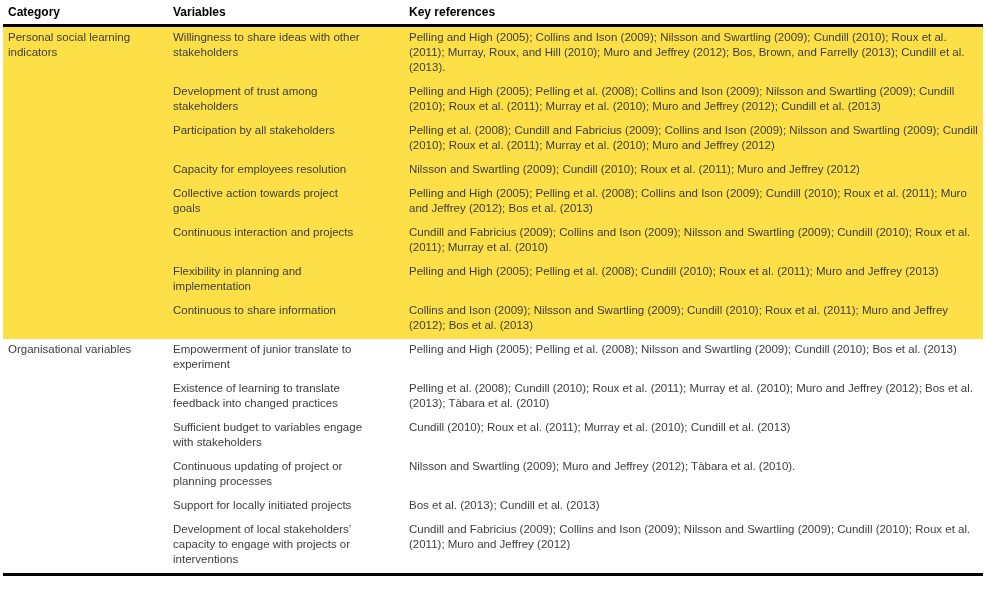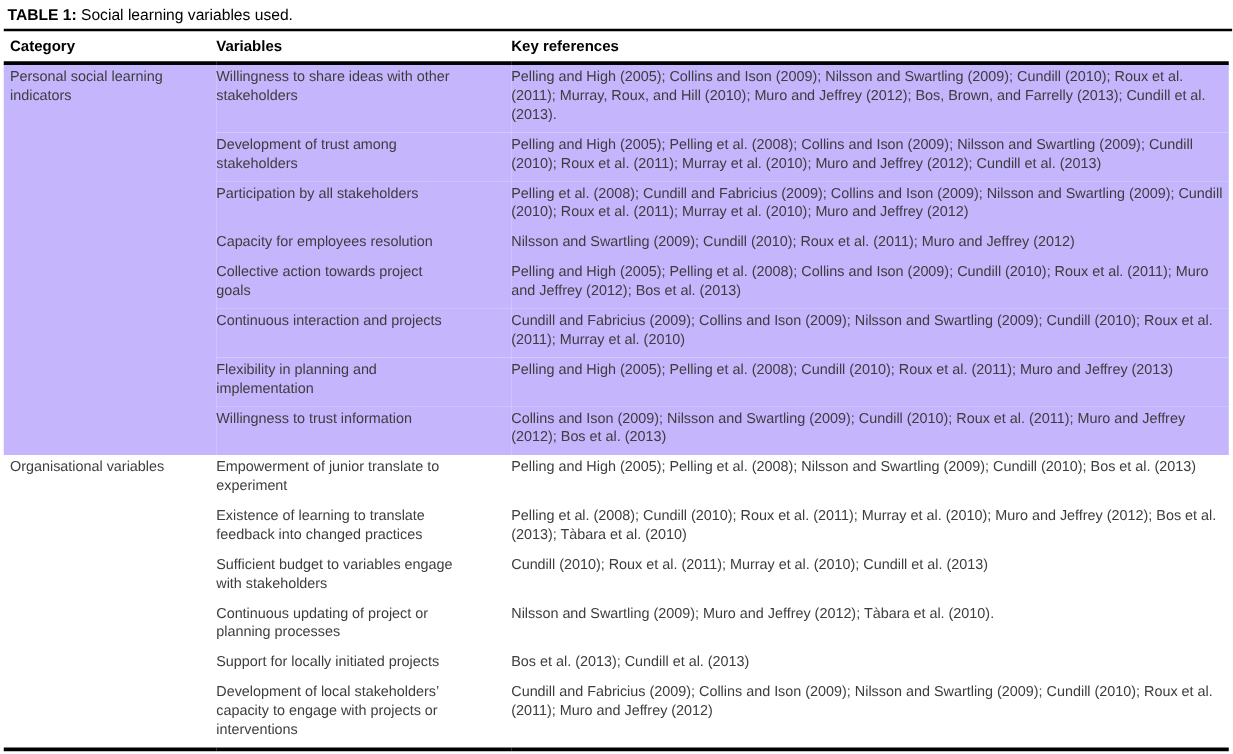--- a/index.html
+++ b/index.html
@@ -41,36 +41,33 @@
   th:first-child, td.cat { padding-left: 5px; }
   td {
     vertical-align: top;
     font-size: 11.5px;
     line-height: 15px;
     padding: 3px 4px 6px 0;
     color: #3d3d3d;
   }
   td.var { padding-right: 46px; }
   td.cat { padding-right: 18px; }
-  tbody.shaded td { background: #c4b5fd; }
+  tbody.shaded td { background: #fde047; }
   .notes {
     padding: 6px 3px 0 3px;
     font-size: 10.8px;
     line-height: 14px;
     color: #333;
   }
 </style>
 </head>
 <body>
 
 <div class="page">
 
-  <div class="title">
-    <span class="tlabel">TABLE 1:</span><span> Social learning variables used.</span>
-  </div>
 
   <table class="main">
     <colgroup>
         <col class="c1">
         <col class="c2">
         <col class="c3">
       </colgroup>
     <thead>
       <tr>
         <th>Category</th>
@@ -103,21 +100,21 @@
       </tr>
       <tr>
         <td class="var">Continuous interaction and projects</td>
         <td class="refs">Cundill and Fabricius (2009); Collins and Ison (2009); Nilsson and Swartling (2009); Cundill (2010); Roux et al. (2011); Murray et al. (2010)</td>
       </tr>
       <tr>
         <td class="var">Flexibility in planning and implementation</td>
         <td class="refs">Pelling and High (2005); Pelling et al. (2008); Cundill (2010); Roux et al. (2011); Muro and Jeffrey (2013)</td>
       </tr>
       <tr>
-        <td class="var">Willingness to trust information</td>
+        <td class="var">Continuous to share information</td>
         <td class="refs">Collins and Ison (2009); Nilsson and Swartling (2009); Cundill (2010); Roux et al. (2011); Muro and Jeffrey (2012); Bos et al. (2013)</td>
       </tr>
     </tbody>
 
     <tbody>
       <tr>
         <td class="cat" rowspan="6">Organisational variables</td>
         <td class="var">Empowerment of junior translate to experiment</td>
         <td class="refs">Pelling and High (2005); Pelling et al. (2008); Nilsson and Swartling (2009); Cundill (2010); Bos et al. (2013)</td>
       </tr>

